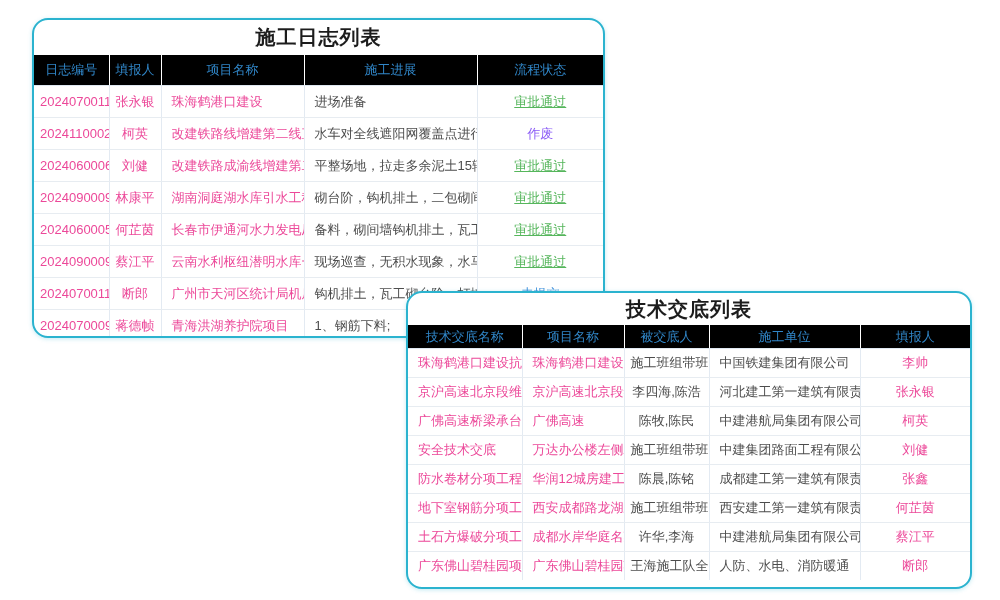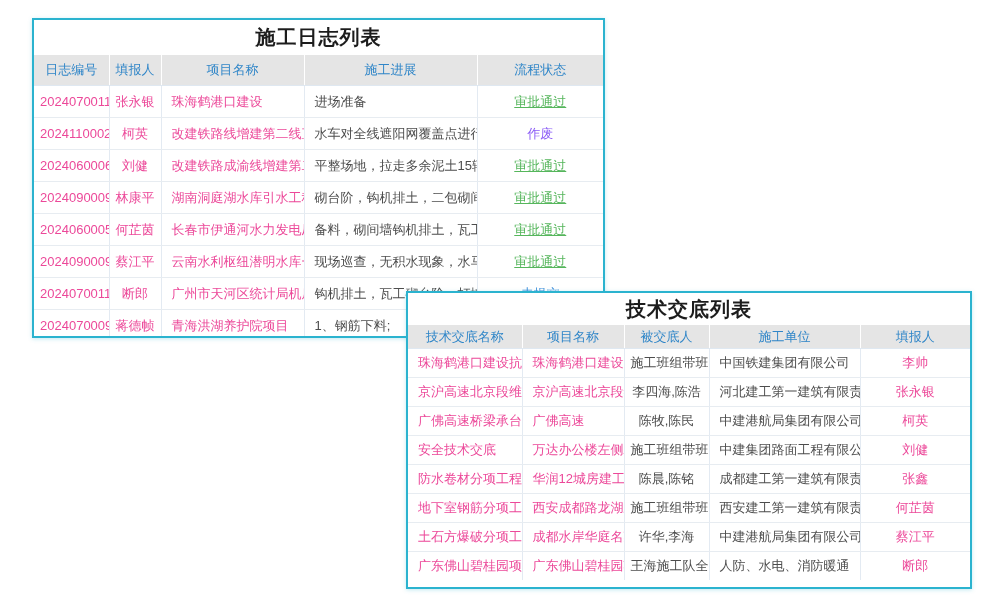--- a/index.html
+++ b/index.html
@@ -3,35 +3,35 @@
 <meta charset="utf-8">
 <style>
   html,body{margin:0;padding:0;}
   body{
     width:1000px;height:600px;position:relative;overflow:hidden;
     background:#ffffff;
     font-family:"Liberation Sans","DejaVu Sans",sans-serif;
   }
   .panel{
     position:absolute;background:#ffffff;
-    border:2px solid #2bb3cf;border-radius:0;
+    border:2px solid #2bb3cf;border-radius:16px;
     box-shadow:0 1px 4px rgba(43,179,207,.28);
     overflow:hidden;box-sizing:border-box;
   }
   #log-panel{left:32px;top:18px;width:573px;height:320px;z-index:1;}
   #disclosure-panel{left:406px;top:291px;width:566px;height:298px;z-index:2;}
   .panel-title{
     display:flex;align-items:center;justify-content:center;
     font-size:20px;font-weight:bold;color:#1c1c1c;letter-spacing:1px;
   }
   #log-panel .panel-title{height:35px;}
   #disclosure-panel .panel-title{height:32px;}
   table{width:100%;border-collapse:collapse;table-layout:fixed;font-size:13px;}
   th{
-    background:#e5e5e5;color:#3086c8;font-weight:normal;text-align:center;
+    background:#000000;color:#3086c8;font-weight:normal;text-align:center;
     padding:0 6px;white-space:nowrap;overflow:hidden;
     border-bottom:1px solid #dfe8f1;
   }
   th:not(:last-child){border-right:1px solid rgba(255,255,255,.9);}
   #log-panel th{height:30px;}
   #disclosure-panel th{height:23px;}
   td{
     padding:0 6px;white-space:nowrap;overflow:hidden;color:#4d4d4d;
   }
   td:not(:last-child){border-right:1px solid #e3eaf2;}

